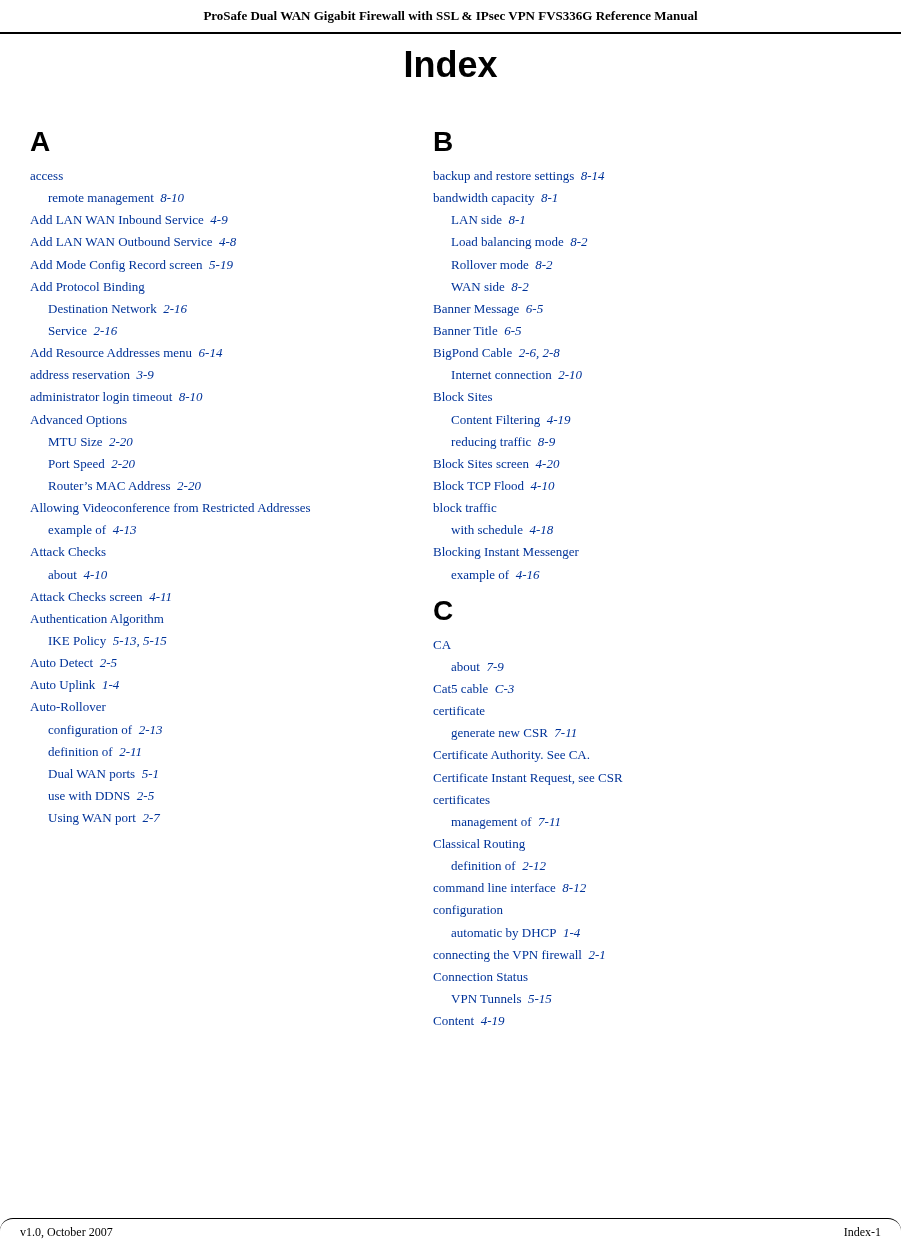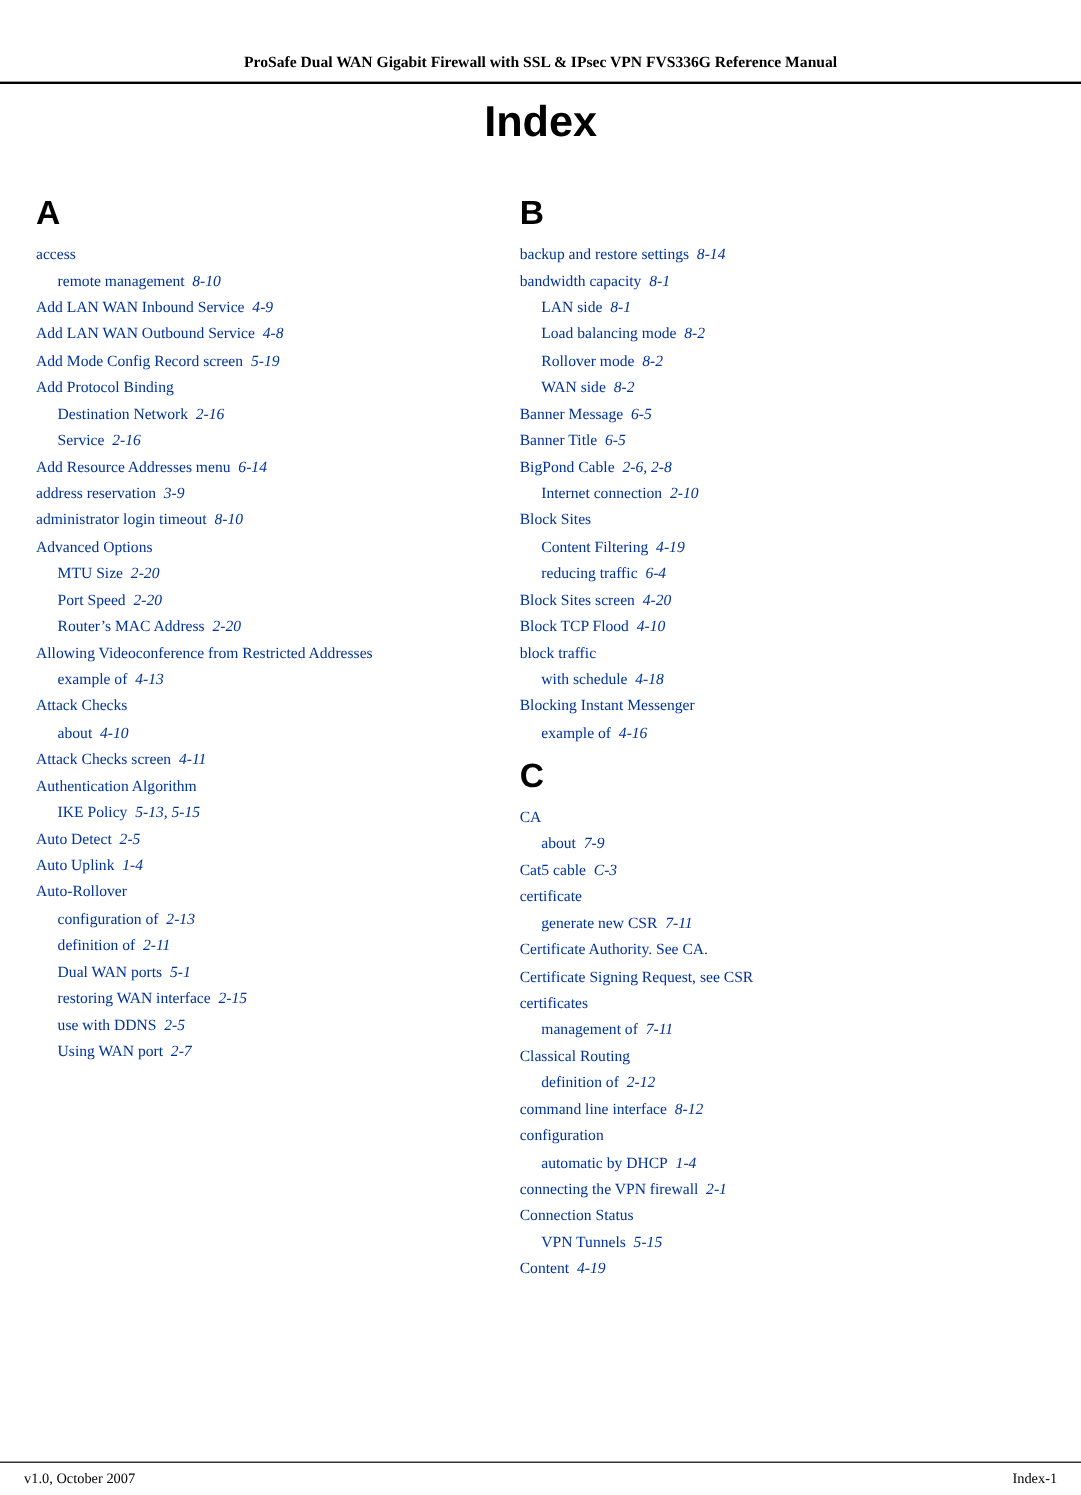--- a/index.html
+++ b/index.html
@@ -11,32 +11,32 @@
       min-height: 1246px;
       color: #000;
     }
     .page-header {
       border-bottom: 2px solid #000;
       padding: 8px 20px;
       font-size: 13px;
       font-weight: bold;
       text-align: center;
       color: #000;
-      margin-top: 36px;
     }
     .page-footer {
       border-top: 1px solid #000;
       padding: 6px 20px;
       display: flex;
       justify-content: space-between;
       align-items: center;
       font-size: 12px;
       position: absolute;
       bottom: 0;
       width: 100%;
+      border-radius: 13px;
     }
     .content {
       padding: 10px 30px 40px 30px;
       position: relative;
     }
     .page-title {
       font-size: 36px;
       font-weight: bold;
       text-align: center;
       margin-bottom: 30px;
@@ -170,23 +170,20 @@
       <div class="entry-block index-entry indent1">
         <span>configuration of&nbsp;&nbsp;<span class="page-ref">2-13</span></span>
       </div>
       <div class="entry-block index-entry indent1">
         <span>definition of&nbsp;&nbsp;<span class="page-ref">2-11</span></span>
       </div>
       <div class="entry-block index-entry indent1">
         <span>Dual WAN ports&nbsp;&nbsp;<span class="page-ref">5-1</span></span>
       </div>
       <div class="entry-block index-entry indent1">
-        <span>restoring WAN interface&nbsp;&nbsp;<span class="page-ref">2-15</span></span>
-      </div>
-      <div class="entry-block index-entry indent1">
         <span>use with DDNS&nbsp;&nbsp;<span class="page-ref">2-5</span></span>
       </div>
       <div class="entry-block index-entry indent1">
         <span>Using WAN port&nbsp;&nbsp;<span class="page-ref">2-7</span></span>
       </div>
 
     </div>
 
     <div class="col-right">
 
@@ -222,21 +219,21 @@
       <div class="entry-block index-entry indent1">
         <span>Internet connection&nbsp;&nbsp;<span class="page-ref">2-10</span></span>
       </div>
       <div class="entry-block index-entry">
         <span>Block Sites</span>
       </div>
       <div class="entry-block index-entry indent1">
         <span>Content Filtering&nbsp;&nbsp;<span class="page-ref">4-19</span></span>
       </div>
       <div class="entry-block index-entry indent1">
-        <span>reducing traffic&nbsp;&nbsp;<span class="page-ref">6-4</span></span>
+        <span>reducing traffic&nbsp;&nbsp;<span class="page-ref">8-9</span></span>
       </div>
       <div class="entry-block index-entry">
         <span>Block Sites screen&nbsp;&nbsp;<span class="page-ref">4-20</span></span>
       </div>
       <div class="entry-block index-entry">
         <span>Block TCP Flood&nbsp;&nbsp;<span class="page-ref">4-10</span></span>
       </div>
       <div class="entry-block index-entry">
         <span>block traffic</span>
       </div>
@@ -264,21 +261,21 @@
       <div class="entry-block index-entry">
         <span>certificate</span>
       </div>
       <div class="entry-block index-entry indent1">
         <span>generate new CSR&nbsp;&nbsp;<span class="page-ref">7-11</span></span>
       </div>
       <div class="entry-block index-entry">
         <span>Certificate Authority. See CA.</span>
       </div>
       <div class="entry-block index-entry">
-        <span>Certificate Signing Request, see CSR</span>
+        <span>Certificate Instant Request, see CSR</span>
       </div>
       <div class="entry-block index-entry">
         <span>certificates</span>
       </div>
       <div class="entry-block index-entry indent1">
         <span>management of&nbsp;&nbsp;<span class="page-ref">7-11</span></span>
       </div>
       <div class="entry-block index-entry">
         <span>Classical Routing</span>
       </div>

